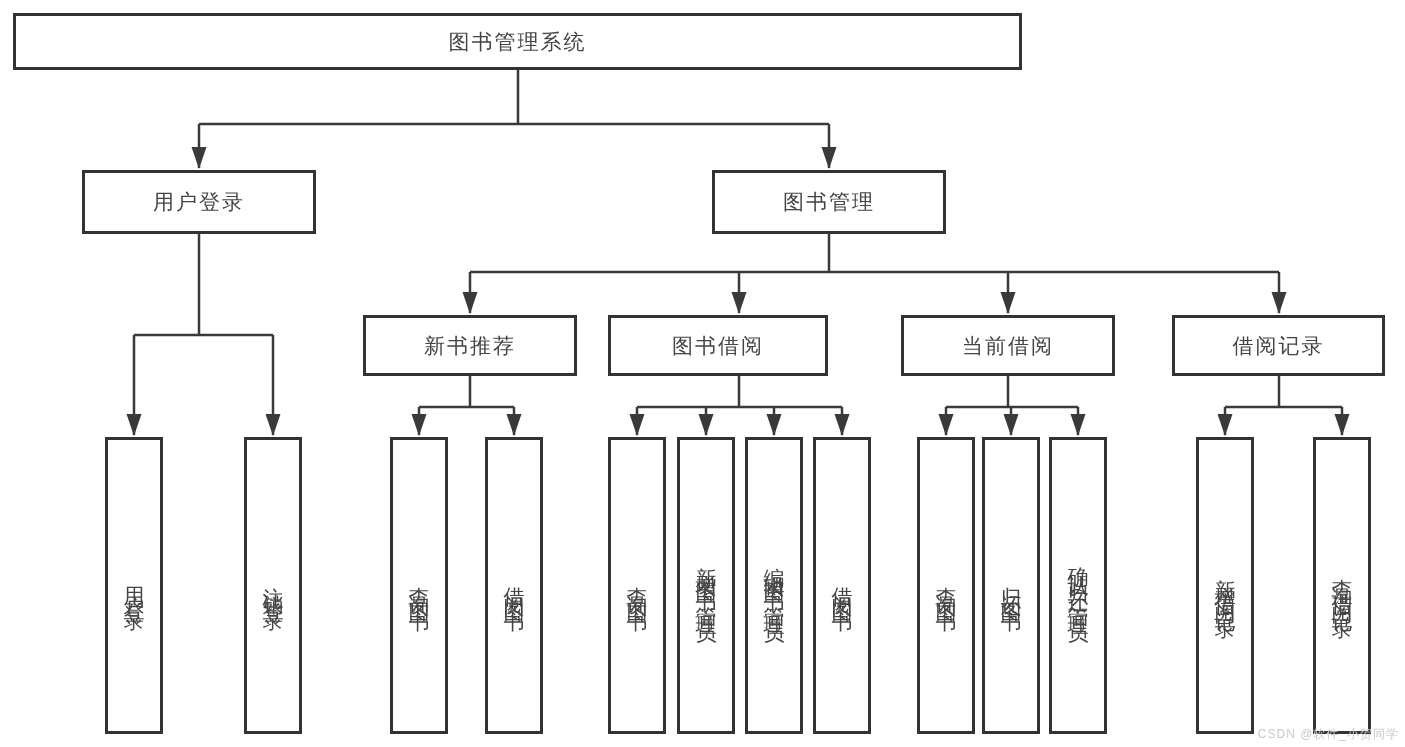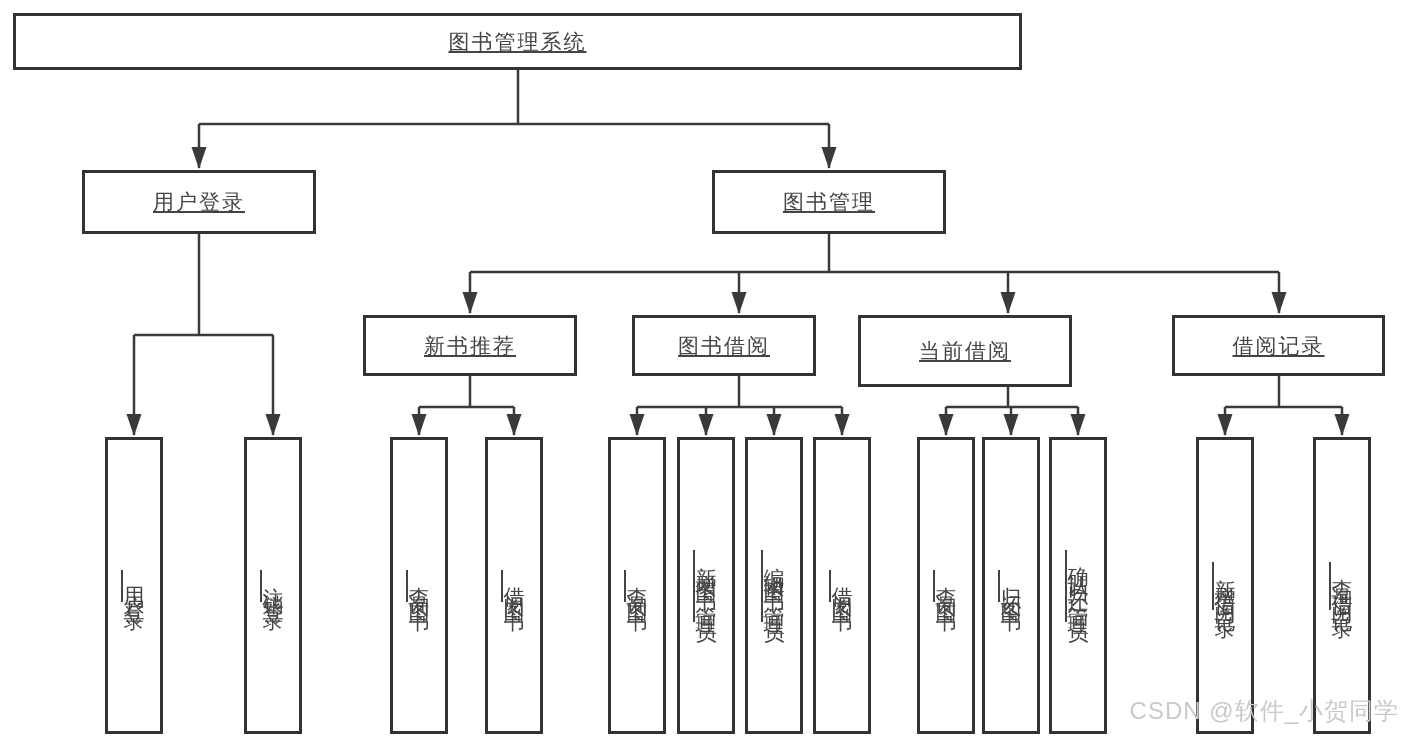--- a/index.html
+++ b/index.html
@@ -43,36 +43,35 @@
     z-index: 2;
     background: #ffffff;
     border: 3px solid var(--border);
     display: flex;
     align-items: center;
     justify-content: center;
     color: var(--text);
     font-size: 21px;
     letter-spacing: 2px;
     text-align: center;
-    text-decoration: underline;
   }
   .vnode span {
     writing-mode: vertical-rl;
     text-orientation: mixed;
     letter-spacing: 8px;
     font-size: 21px;
     white-space: nowrap;
   }
   .watermark {
     position: absolute;
     right: 6px;
-    bottom: 20px;
+    bottom: 4px;
     z-index: 3;
     color: var(--watermark);
-    font-size: 24px;
+    font-size: 12px;
     letter-spacing: 1px;
     pointer-events: none;
   }
 </style>
 </head>
 <body>
 
 <div class="canvas">
 
   <svg class="connectors" viewBox="0 0 1405 747" xmlns="http://www.w3.org/2000/svg" aria-hidden="true">
@@ -117,24 +116,24 @@
   <div class="node" style="left:82px;top:170px;width:234px;height:64px">
     <span>用户登录</span>
   </div>
   <div class="node" style="left:363px;top:315px;width:214px;height:61px">
     <span>新书推荐</span>
   </div>
 
   <div class="node" style="left:712px;top:170px;width:234px;height:64px">
     <span>图书管理</span>
   </div>
-  <div class="node" style="left:632px;top:315px;width:184px;height:61px">
+  <div class="node" style="left:608px;top:315px;width:220px;height:61px">
     <span>图书借阅</span>
   </div>
-  <div class="node" style="left:858px;top:315px;width:214px;height:72px">
+  <div class="node" style="left:901px;top:315px;width:214px;height:61px">
     <span>当前借阅</span>
   </div>
   <div class="node" style="left:1172px;top:315px;width:213px;height:61px">
     <span>借阅记录</span>
   </div>
 
   <div class="node vnode" style="left:105px;top:437px;width:58px;height:297px">
     <span>用户登录</span>
   </div>
   <div class="node vnode" style="left:244px;top:437px;width:58px;height:297px">

